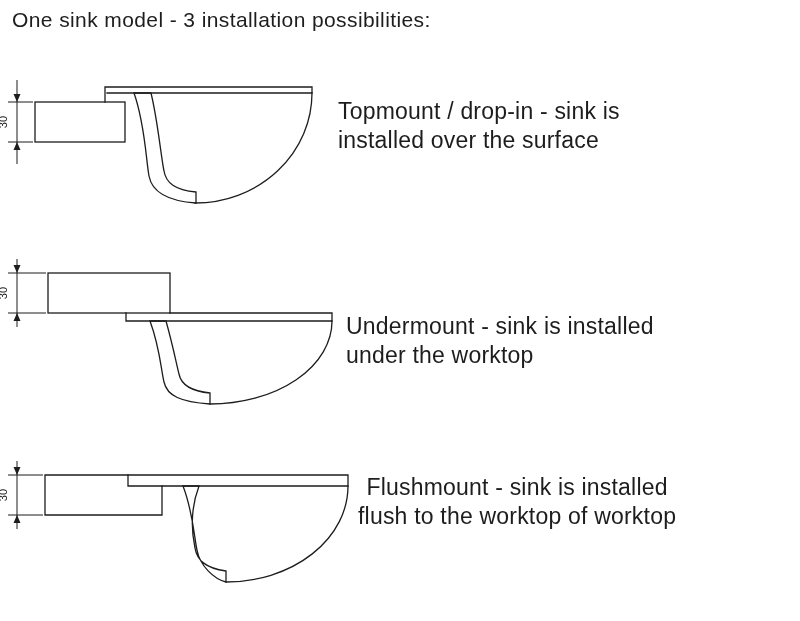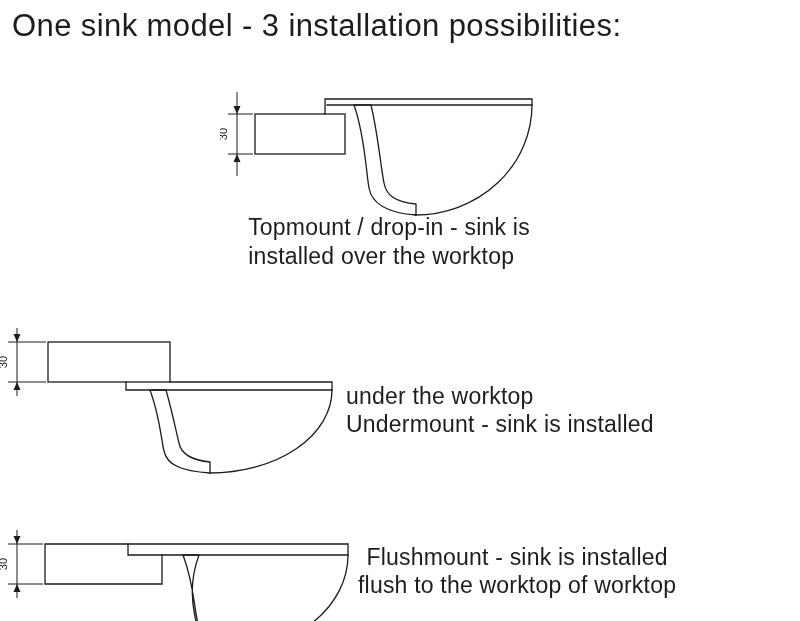--- a/index.html
+++ b/index.html
@@ -1,26 +1,26 @@
 <!DOCTYPE html>
 <html><head>
 <meta charset="utf-8">
 <style>
   html,body{margin:0;padding:0;}
   body{
     width:800px;height:621px;background:#ffffff;overflow:hidden;
     font-family:"Liberation Sans", sans-serif;color:#1d1d1d;
   }
   .title{
-    font-size:31px;letter-spacing:.4px;
+    font-size:21px;letter-spacing:.4px;
     padding:8px 0 0 12px;white-space:nowrap;
   }
   .row{display:flex;align-items:center;}
   .row svg{flex:0 0 auto;display:block;}
-  .r1{margin-top:40px;flex-direction:column;}
+  .r1{margin-top:40px;}
   .r2{margin-top:36px;}
   .r3{margin-top:52px;text-align:center;}
   .caption{font-size:23px;line-height:1.24;letter-spacing:.2px;}
   .c1{transform:translateY(-21px);margin-left:-22px;}
   .c2{transform:translateY(8px);margin-left:-14px;}
   .c3{transform:translateY(-33px);margin-left:-2px;}
   .dwg{stroke:#1d1d1d;stroke-width:1.3;fill:none;stroke-linecap:square;}
   .dim{stroke:#1d1d1d;stroke-width:1;fill:none;}
   .arrow{fill:#1d1d1d;stroke:none;}
   .dimtext{font-size:11px;fill:#1d1d1d;font-family:"Liberation Sans",sans-serif;}
@@ -50,21 +50,21 @@
     <rect class="dwg" x="35" y="30" width="90" height="40" fill="url(#h1)"></rect>
 
     <path class="dwg" d="M105,30 L105,15 L312,15 M107,21 H312 M312,15 V21"></path>
 
     <path class="dwg" fill="url(#h1)" d="M134,21 C145,52 146,88 149,104 C152,120 167,129 196,131 L196,120 C175,118 166,111 164,99 C161,85 158,50 151,21 Z"></path>
 
     <path class="dwg" d="M312,21 A117 110 0 0 1 195,131"></path>
   </svg>
   <div class="caption c1">
     <div>Topmount / drop-in - sink is</div>
-    <div>installed over the worktop</div>
+    <div>installed over the surface</div>
   </div>
 </div>
 
 <div class="row r2">
   <svg width="360" height="150" viewBox="0 0 360 150">
     <defs>
       <pattern id="h2" patternUnits="userSpaceOnUse" width="6" height="6" patternTransform="rotate(45)">
         <line x1="0" y1="0" x2="0" y2="6" stroke="#2a2a2a" stroke-width="1"></line>
       </pattern>
     </defs>
@@ -80,22 +80,22 @@
 
     <rect class="dwg" x="48" y="15" width="122" height="40" fill="url(#h2)"></rect>
 
     <path class="dwg" d="M126,55 V63 H332 M170,55 H332 M332,55 V63"></path>
 
     <path class="dwg" fill="url(#h2)" d="M150,63 C160,90 161,112 164,124 C167,138 181,144 210,146 L210,135 C189,133 181,126 179,116 C176,104 173,88 166,63 Z"></path>
 
     <path class="dwg" d="M332,63 A122 83 0 0 1 210,146"></path>
   </svg>
   <div class="caption c2">
+    <div>Undermount - sink is installed</div>
     <div>under the worktop</div>
-    <div>Undermount - sink is installed</div>
   </div>
 </div>
 
 <div class="row r3">
   <svg width="360" height="150" viewBox="0 0 360 150">
     <defs>
       <pattern id="h3" patternUnits="userSpaceOnUse" width="6" height="6" patternTransform="rotate(45)">
         <line x1="0" y1="0" x2="0" y2="6" stroke="#2a2a2a" stroke-width="1"></line>
       </pattern>
     </defs>

